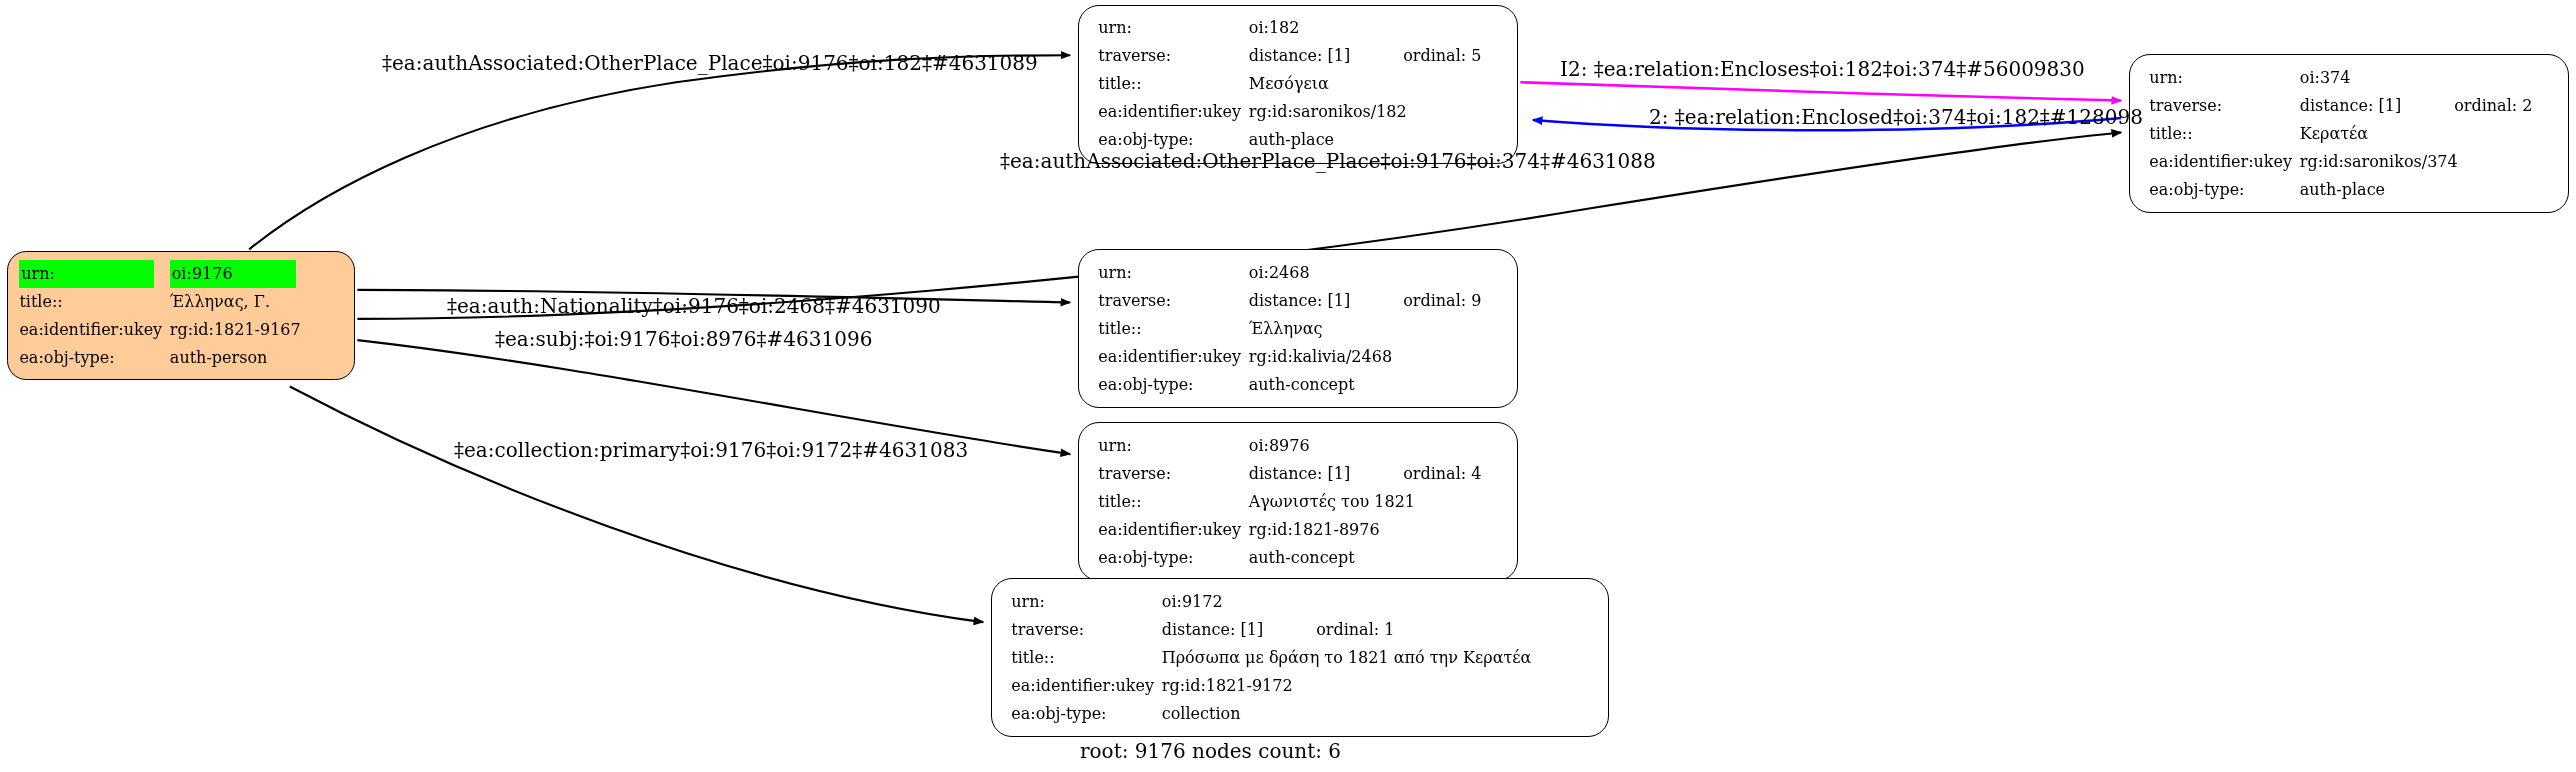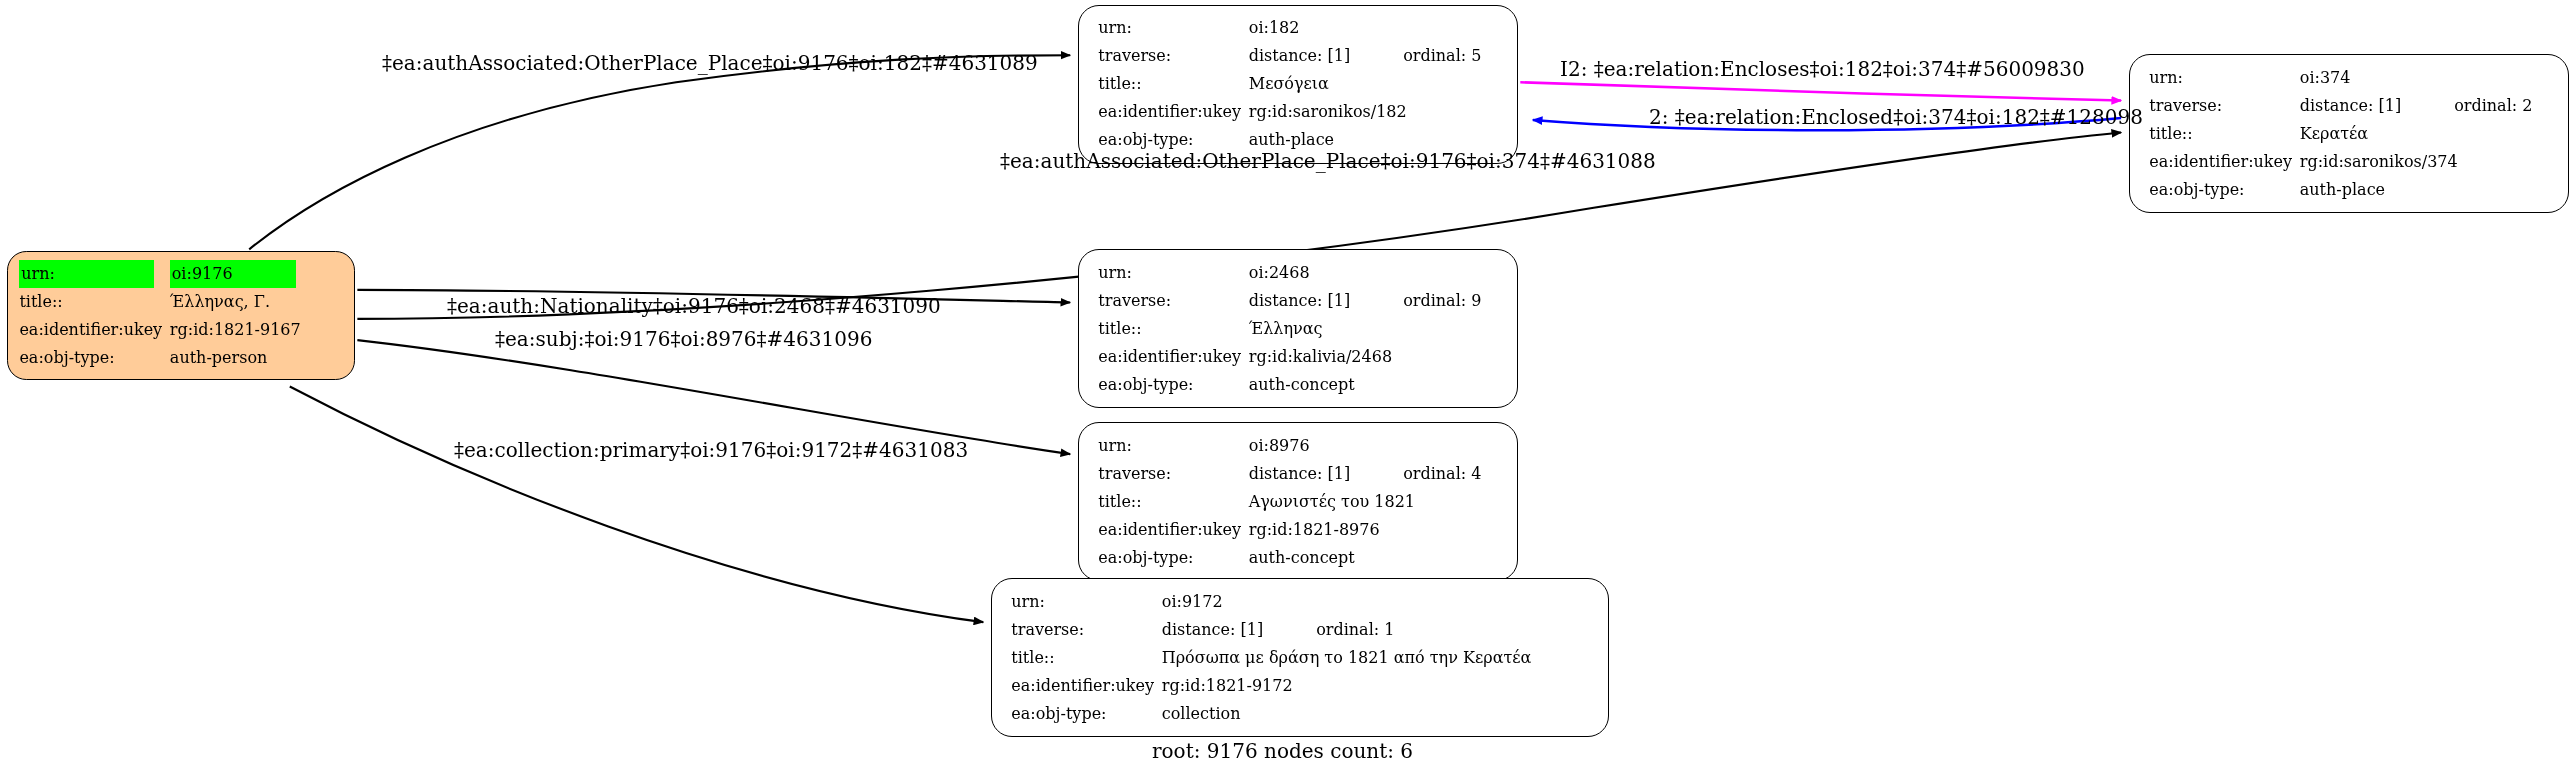--- a/index.html
+++ b/index.html
@@ -284,16 +284,16 @@
   <div class="edge-label" style="left:1560px; top:58px;">I2: ‡ea:relation:Encloses‡oi:182‡oi:374‡#56009830</div>
 
   <div class="edge-label" style="left:1649px; top:106px;">2: ‡ea:relation:Enclosed‡oi:374‡oi:182‡#128098</div>
 
   <div class="edge-label" style="left:447px; top:295px;">‡ea:auth:Nationality‡oi:9176‡oi:2468‡#4631090</div>
 
   <div class="edge-label" style="left:495px; top:328px;">‡ea:subj:‡oi:9176‡oi:8976‡#4631096</div>
 
   <div class="edge-label" style="left:454px; top:439px;">‡ea:collection:primary‡oi:9176‡oi:9172‡#4631083</div>
 
-  <div class="footer" style="left:1152px; top:739px;">root: 9176 nodes count: 6</div>
+  <div class="footer" style="left:1080px; top:739px;">root: 9176 nodes count: 6</div>
 
 </div>
 
 
 </body></html>

